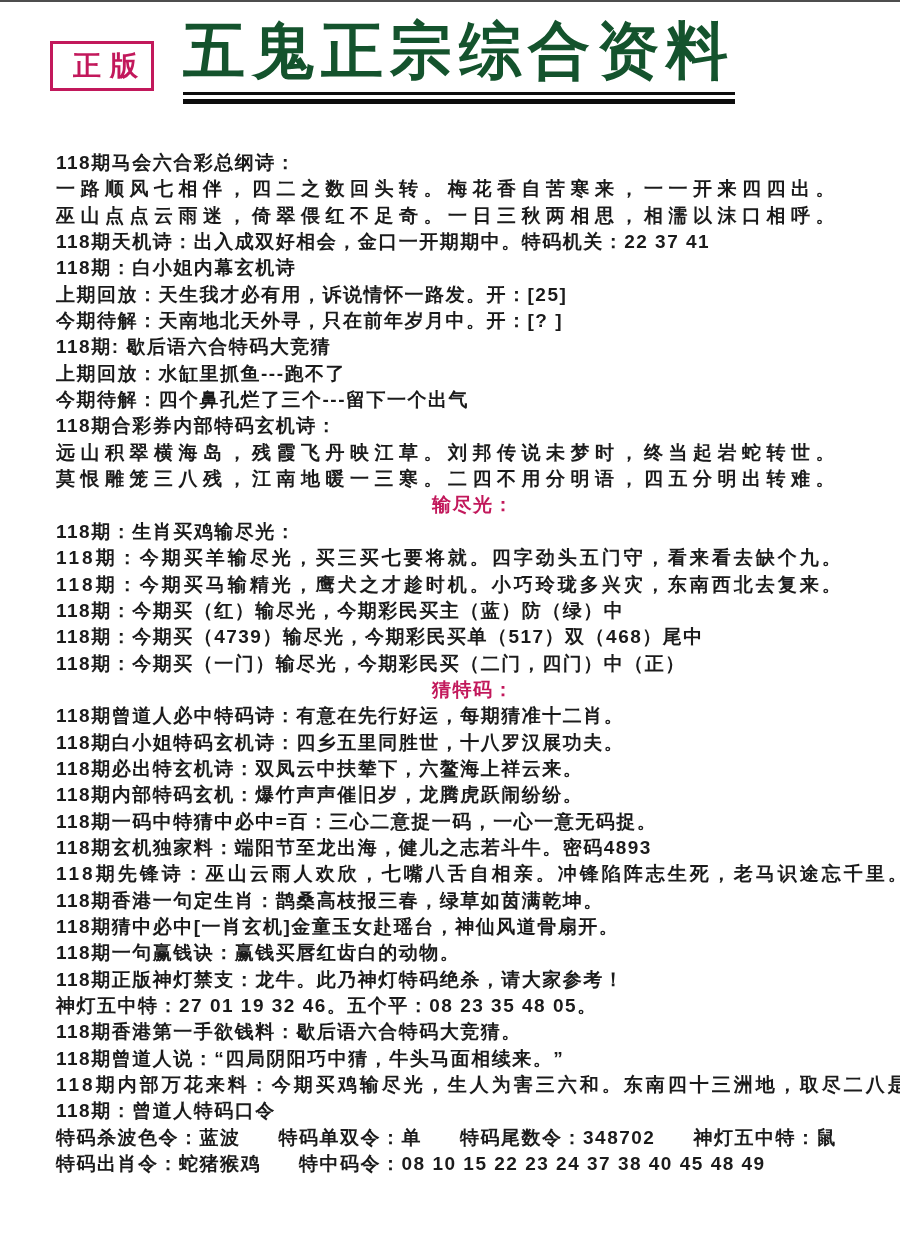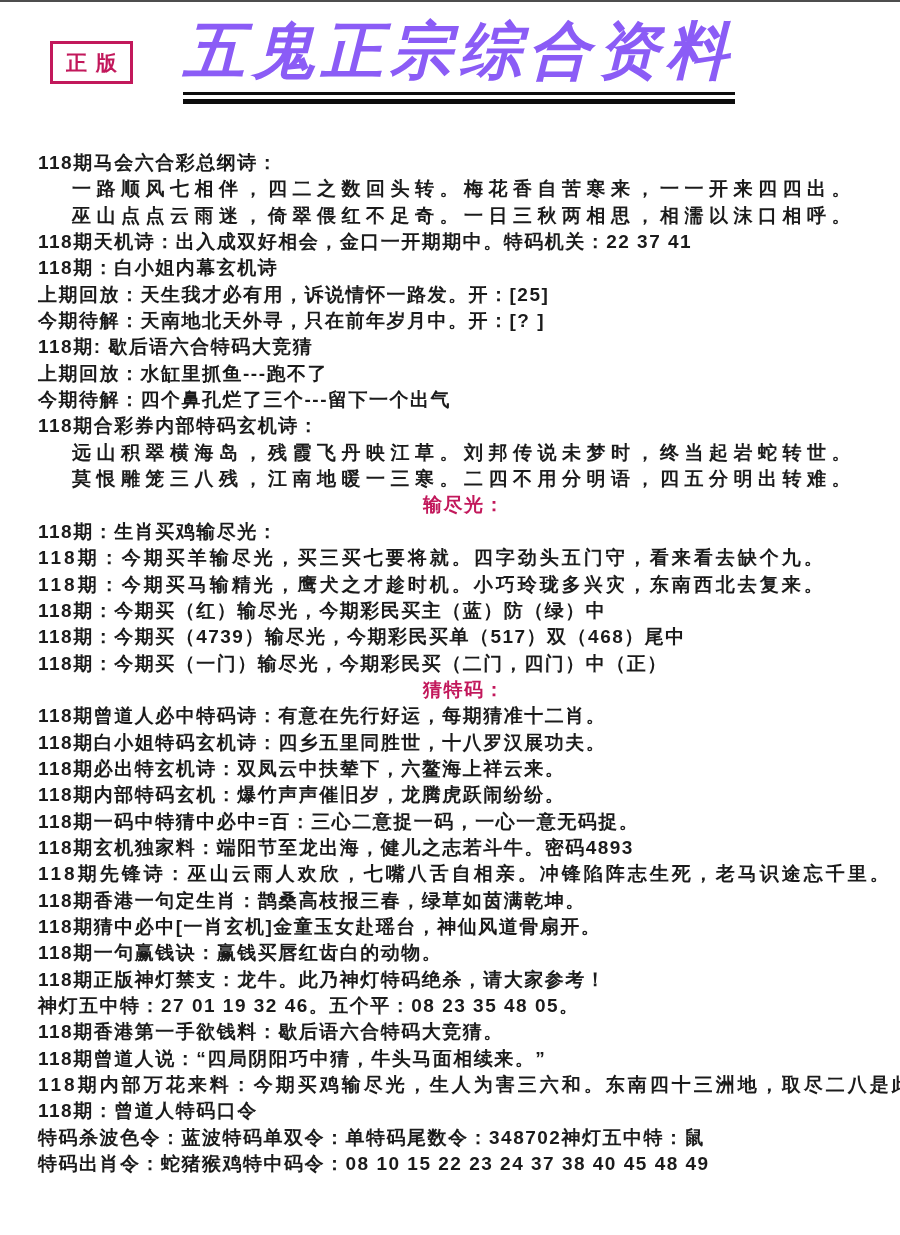--- a/index.html
+++ b/index.html
@@ -18,49 +18,49 @@
     color:var(--ink);
   }
   .topline{
     position:absolute;top:0;left:0;width:100%;height:2px;background:#4d4d4d;
   }
   .header{position:relative;height:150px;}
   .badge{
     position:absolute;left:50px;top:41px;
     border:3px solid var(--magenta);
     color:var(--magenta);
-    font-size:21px;letter-spacing:9px;
-    padding:8px 4px 8px 13px;
+    font-size:28px;letter-spacing:9px;
+    padding:8px 4px 8px 20px;
     line-height:1;
   }
   .titleblock{
     position:absolute;left:183px;top:16px;
     display:inline-block;text-align:center;
   }
   .title{
     font-family:"Liberation Serif","DejaVu Serif",serif;
-    font-size:62px;font-weight:bold;color:#8b5cf6;
-    letter-spacing:7px;line-height:1.15;white-space:nowrap;font-style:italic;
+    font-size:62px;font-weight:bold;color:#14532d;
+    letter-spacing:7px;line-height:1.15;white-space:nowrap;
   }
   .u{width:100%;background:#0d0d0d;}
   .u1{height:3px;margin-top:5px;}
   .u2{height:5px;margin-top:4px;}
   .content{
-    padding-left:38px;padding-right:10px;
+    padding-left:56px;padding-right:10px;
     font-size:19px;
   }
   .ln{
     line-height:26.35px;height:26.35px;
     letter-spacing:1.5px;white-space:nowrap;
   }
-  .sp{letter-spacing:5.5px;text-align:center;}
+  .sp{letter-spacing:5.5px;}
   .sp2{letter-spacing:3px;}
   .hm{color:var(--magenta);text-align:center;}
   .hg{color:var(--green);}
-  .cmdrow{display:flex;line-height:26.35px;height:26.35px;letter-spacing:1.5px;white-space:nowrap;}
+  .cmdrow{display:flex;gap:38px;line-height:26.35px;height:26.35px;letter-spacing:1.5px;white-space:nowrap;}
 </style>
 </head>
 <body>
 
 <div class="page">
   <div class="topline"></div>
 
   <div class="header">
     <div class="badge">正版</div>
     <div class="titleblock">

